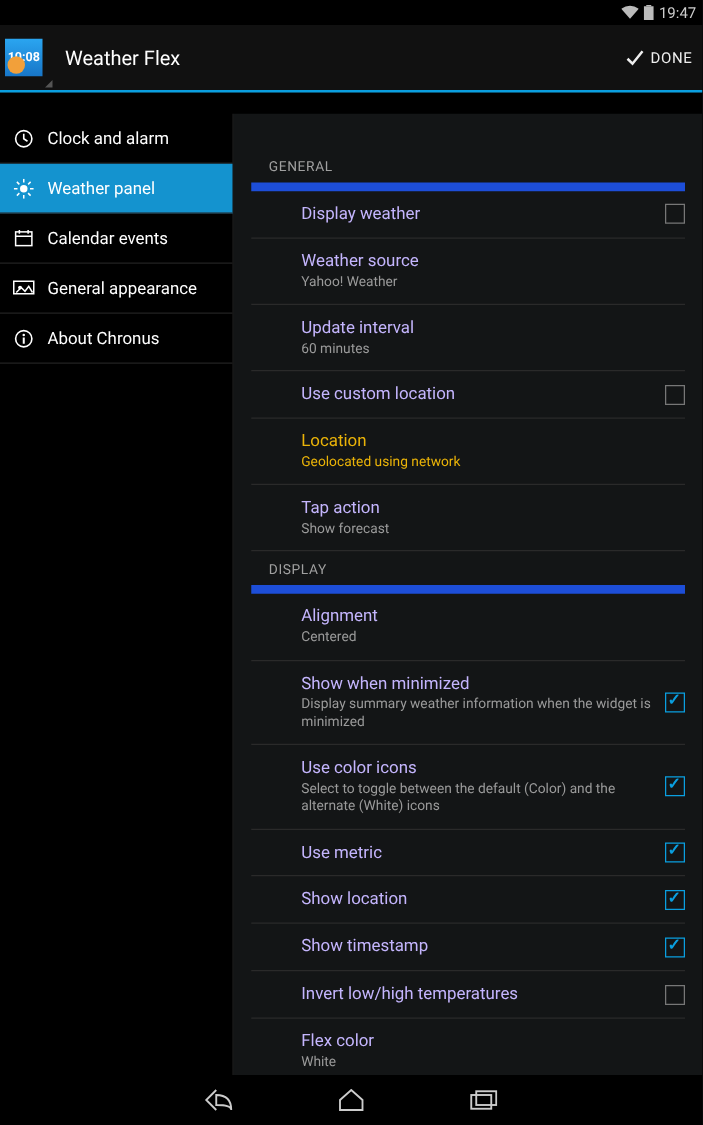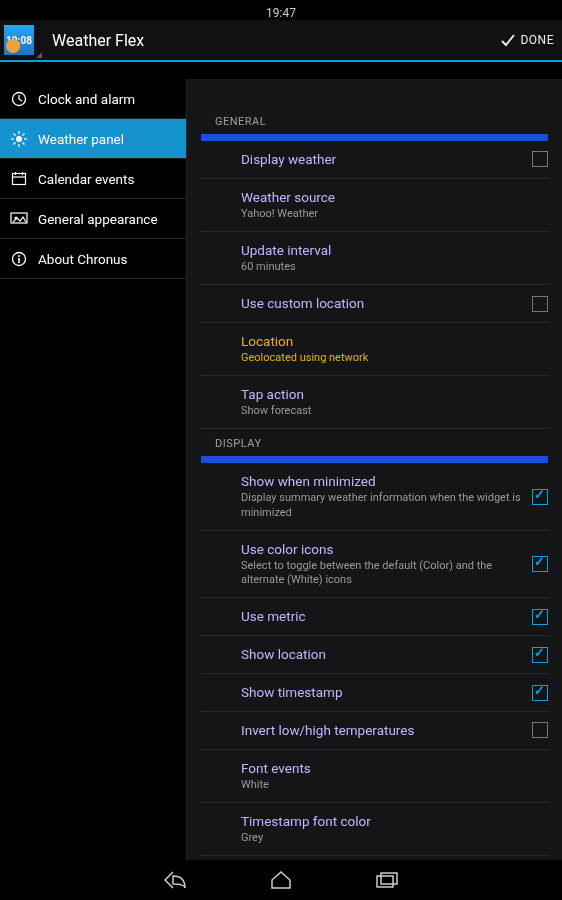--- a/index.html
+++ b/index.html
@@ -14,25 +14,24 @@
 .status-bar {
   height: 20px;
   background: #000;
   display: flex;
   justify-content: flex-end;
   align-items: center;
   padding: 0 5px;
   gap: 4px;
   font-size: 12px;
   color: #ccc;
-  flex-direction: column;
 }
 .status-bar svg { display: block; }
 .app-bar {
-  height: 42px;
+  height: 54px;
   background: #111;
   display: flex;
   align-items: center;
   padding: 0 6px 0 4px;
   border-bottom: 2px solid #0a9fe0;
 }
 .app-icon {
   width: 30px; height: 30px;
   background: linear-gradient(#2aa5f0,#1876c8);
   display: flex;
@@ -250,20 +249,24 @@
       <div class="sub">Geolocated using network</div>
     </div>
     <div class="setting-row">
       <div class="title">Tap action</div>
       <div class="sub">Show forecast</div>
     </div>
 
     <div class="section-header">DISPLAY</div>
 
     <div class="setting-row">
+      <div class="title">Alignment</div>
+      <div class="sub">Centered</div>
+    </div>
+    <div class="setting-row">
       <div class="title">Show when minimized</div>
       <div class="sub">Display summary weather information when the widget is minimized</div>
       <div class="checkbox checked"></div>
     </div>
     <div class="setting-row">
       <div class="title">Use color icons</div>
       <div class="sub">Select to toggle between the default (Color) and the alternate (White) icons</div>
       <div class="checkbox checked"></div>
     </div>
     <div class="setting-row">
@@ -276,21 +279,21 @@
     </div>
     <div class="setting-row">
       <div class="title">Show timestamp</div>
       <div class="checkbox checked"></div>
     </div>
     <div class="setting-row">
       <div class="title">Invert low/high temperatures</div>
       <div class="checkbox"></div>
     </div>
     <div class="setting-row">
-      <div class="title">Font events</div>
+      <div class="title">Flex color</div>
       <div class="sub">White</div>
     </div>
     <div class="setting-row">
       <div class="title">Timestamp font color</div>
       <div class="sub">Grey</div>
     </div>
   </div>
 </div>
 
 <div class="navbar">

